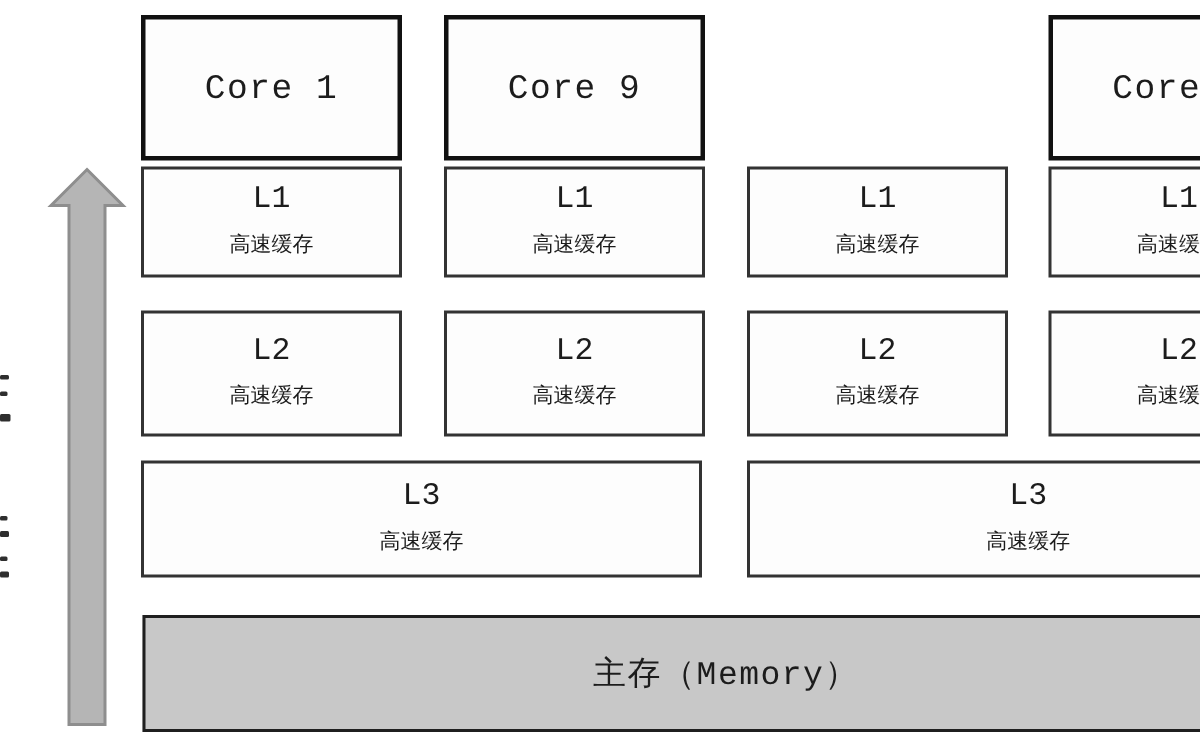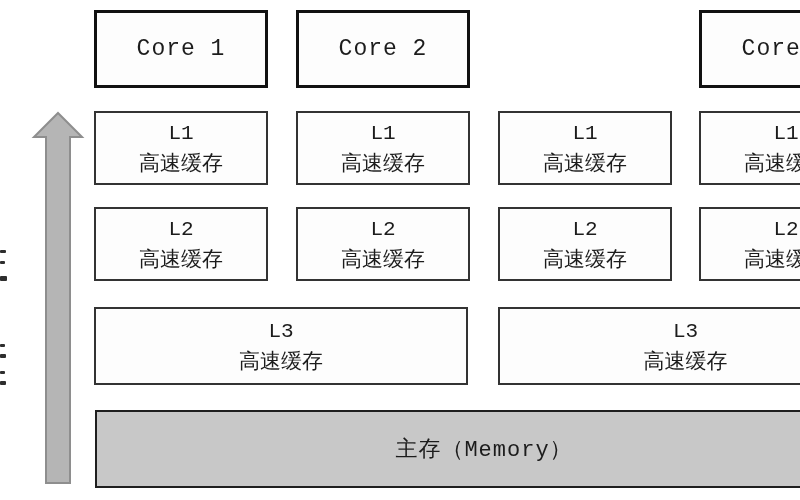--- a/index.html
+++ b/index.html
@@ -30,38 +30,38 @@
   }
   .cache-box {
     border: 2px solid #333333;
     line-height: 29px;
   }
   .cache-level {
     font-size: 21px;
     font-family: "Liberation Mono", "DejaVu Sans Mono", monospace;
   }
   .cache-name {
-    font-size: 21px;
+    font-size: 14px;
     font-family: "Liberation Sans", "DejaVu Sans", sans-serif;
   }
   .memory-box {
     border: 2px solid #1f1f1f;
     background: #c8c8c8;
     font-size: 22px;
     letter-spacing: 1px;
   }
   
   .col1 { left: 94px;  width: 174px; }
   .col2 { left: 296px; width: 174px; }
   .col3 { left: 498px; width: 174px; }
   .col4 { left: 699px; width: 174px; }
   
-  .row-core { top: 10px;  height: 78px; align-items: center; }
+  .row-core { top: 10px;  height: 97px; align-items: center; }
   .row-l1   { top: 111px; height: 74px; }
-  .row-l2   { top: 207px; height: 74px; }
+  .row-l2   { top: 207px; height: 84px; }
   .row-l3   { top: 307px; height: 78px; text-align: center; }
   .l3-left  { left: 94px;  width: 374px; }
   .l3-right { left: 498px; width: 375px; }
   .row-mem  { top: 410px; left: 95px; width: 778px; height: 78px; }
   .arrow-wrap {
     position: absolute;
     left: 30px;
     top: 108px;
     width: 56px;
     height: 380px;
@@ -91,21 +91,21 @@
     <div class="fragment" style="top:344px;width:5px;height:3px;"></div>
     <div class="fragment" style="top:354px;width:6px;height:4px;"></div>
     <div class="fragment" style="top:371px;width:5px;height:3px;"></div>
     <div class="fragment" style="top:381px;width:6px;height:4px;"></div>
   </div>
 
   <div class="box core-box col1 row-core">
     <span>Core 1</span>
   </div>
   <div class="box core-box col2 row-core">
-    <span>Core 2</span>
+    <span>Core 9</span>
   </div>
   <div class="box core-box col4 row-core">
     <span>Core 4</span>
   </div>
 
   <div class="box cache-box col1 row-l1">
     <span class="cache-level">L1</span>
     <span class="cache-name">高速缓存</span>
   </div>
   <div class="box cache-box col2 row-l1">

